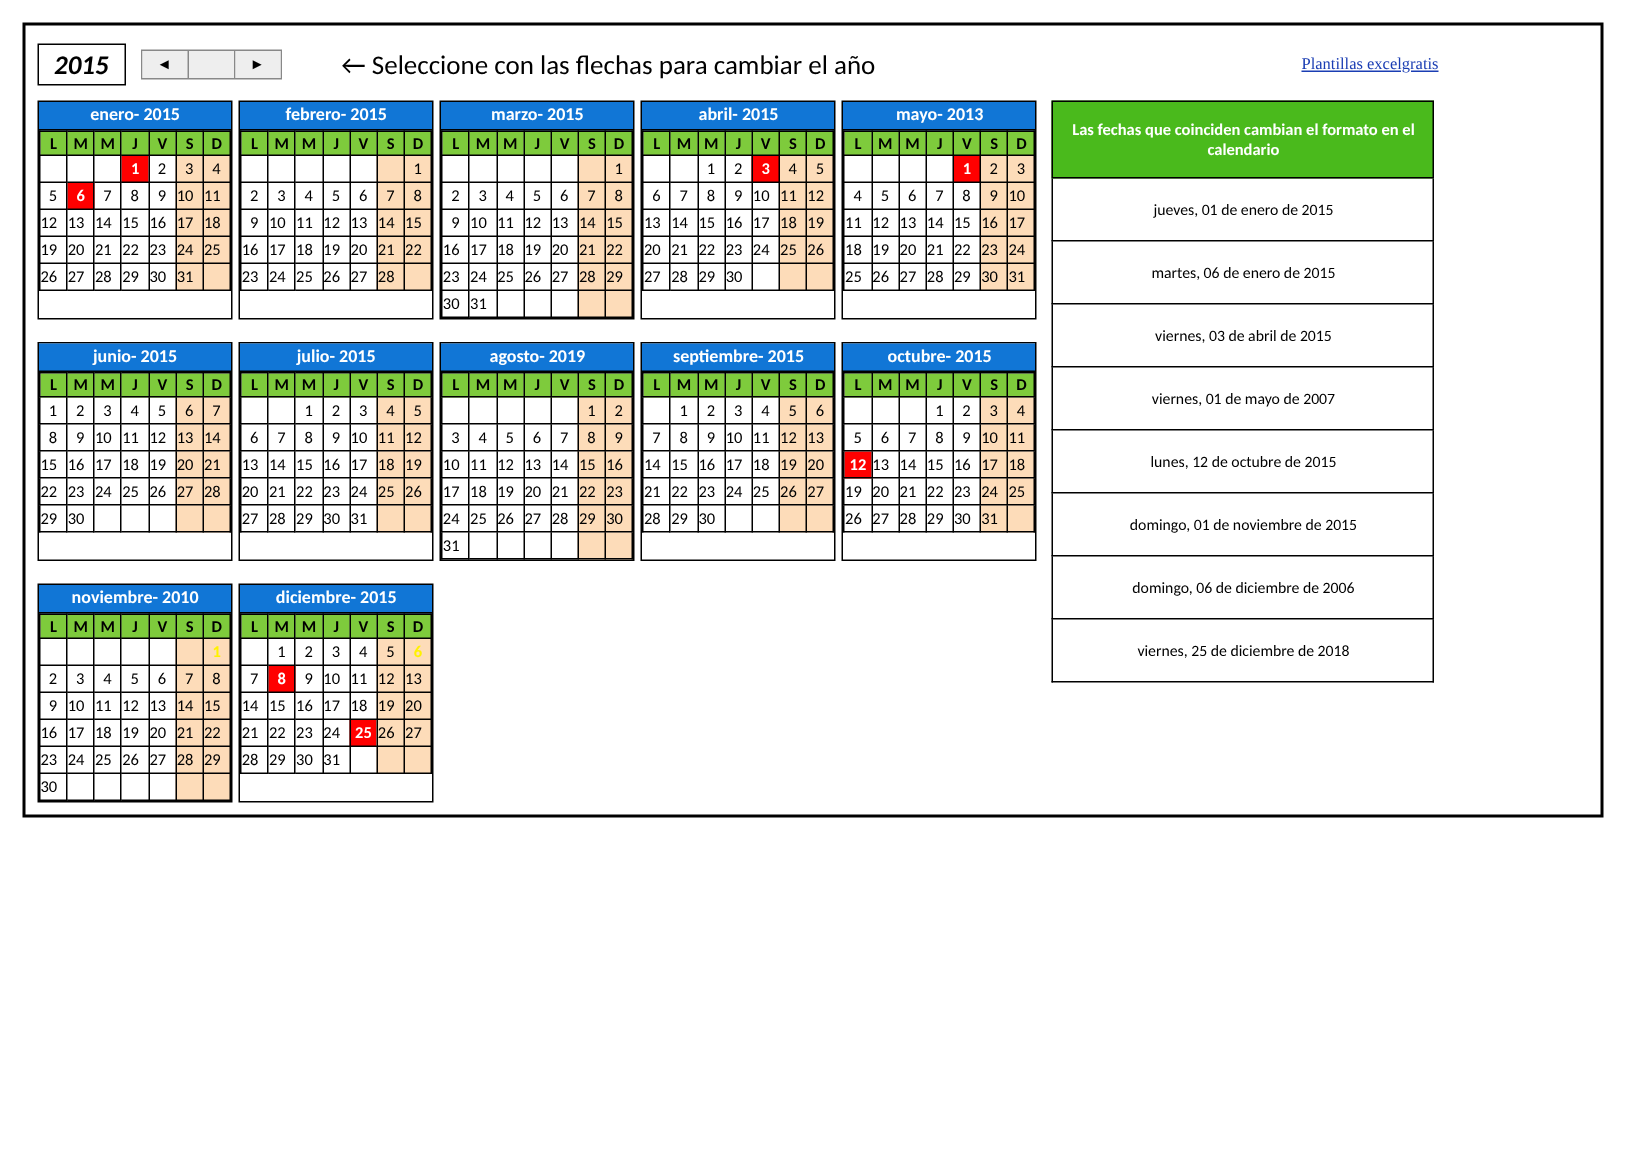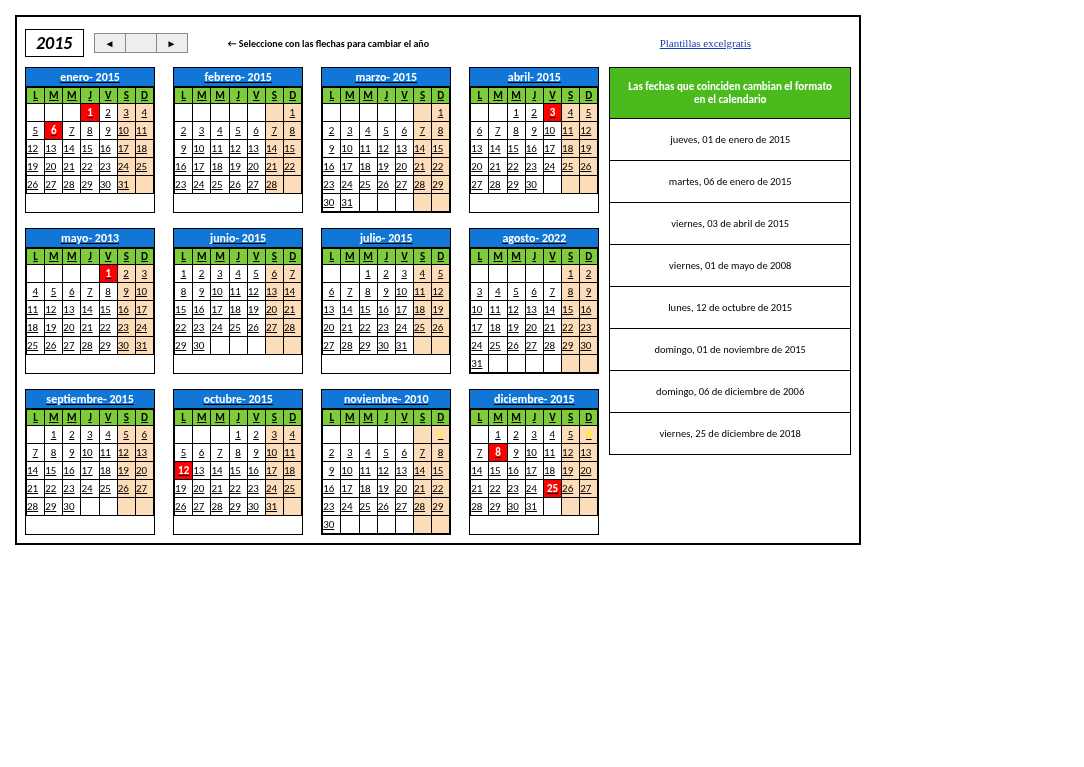--- a/index.html
+++ b/index.html
@@ -4,21 +4,21 @@
 <style>
 body {
   margin: 0;
   padding: 15px;
   font-family: Calibri, Arial, sans-serif;
   font-size: 11px;
   background: #fff;
 }
 .frame {
   border: 2px solid #000;
-  width: 846px;
+  width: 1054px;
   box-sizing: border-box;
   padding: 8px;
 }
 .topbar {
   display: flex;
   align-items: center;
   gap: 10px;
   padding: 4px 0 10px 0;
 }
 .year {
@@ -34,33 +34,32 @@
 }
 .spin button {
   width: 30px;
   height: 18px;
   border: 0;
   background: #eee;
   cursor: pointer;
   font-size: 10px;
 }
 .spin .sep { width: 30px; background: #eee; border-left:1px solid #888; border-right:1px solid #888;}
-.instr { font-size: 10px; font-weight: bold; margin-left: 30px;}
+.instr { font-size: 18px; font-weight: normal; margin-left: 30px;}
 .toplink { margin-left: auto; color: #1a3db3; text-decoration: underline; cursor:pointer; font-size:11px; margin-right:100px;font-family:Liberation Serif, serif;}
 .main {
   display: flex;
   gap: 10px;
   align-items: flex-start;
 }
 .calgrid {
   display: grid;
-  grid-template-columns: repeat(4, 1fr);
+  grid-template-columns: repeat(5, 1fr);
   grid-auto-rows: min-content;
-  gap: 15px 18px;
-  text-decoration: underline;
+  gap: 15px 4px;
 }
 .month {
   border: 1px solid #000;
 }
 .month .title {
   background: #1176d6;
   color: #fff;
   text-align: center;
   font-weight: bold;
   padding: 2px 0;
@@ -553,21 +552,21 @@
                 <td class="">29</td>
                 <td class="">30</td>
                 <td class="">31</td>
                 <td class="wk"></td>
                 <td class="wk"></td>
               </tr>
             </tbody>
           </table>
         </div>
         <div class="month">
-          <div class="title">agosto- 2022</div>
+          <div class="title">agosto- 2019</div>
           <table>
             <tbody>
               <tr>
                 <th>L</th>
                 <th>M</th>
                 <th>M</th>
                 <th>J</th>
                 <th>V</th>
                 <th>S</th>
                 <th>D</th>
@@ -882,21 +881,21 @@
             </tbody>
           </table>
         </div>
       </div>
     <div class="side">
       <div class="hdr">Las fechas que coinciden cambian el formato en el calendario</div>
       <div id="siderows">
           <div class="row">jueves, 01 de enero de 2015</div>
           <div class="row">martes, 06 de enero de 2015</div>
           <div class="row">viernes, 03 de abril de 2015</div>
-          <div class="row">viernes, 01 de mayo de 2008</div>
+          <div class="row">viernes, 01 de mayo de 2007</div>
           <div class="row">lunes, 12 de octubre de 2015</div>
           <div class="row">domingo, 01 de noviembre de 2015</div>
           <div class="row">domingo, 06 de diciembre de 2006</div>
           <div class="row">viernes, 25 de diciembre de 2018</div>
         </div>
     </div>
   </div>
 </div>
 
 </body></html>

